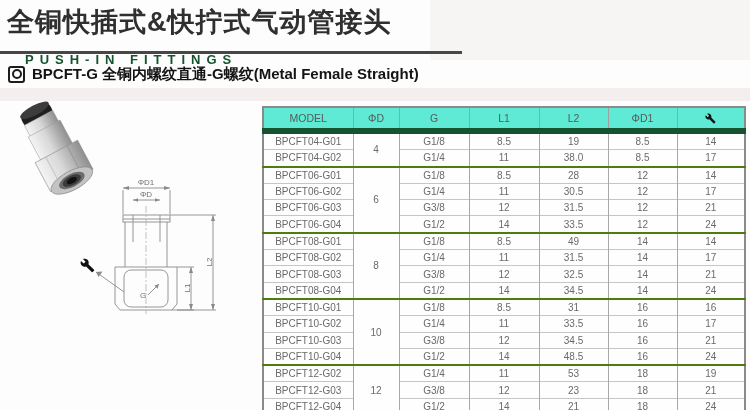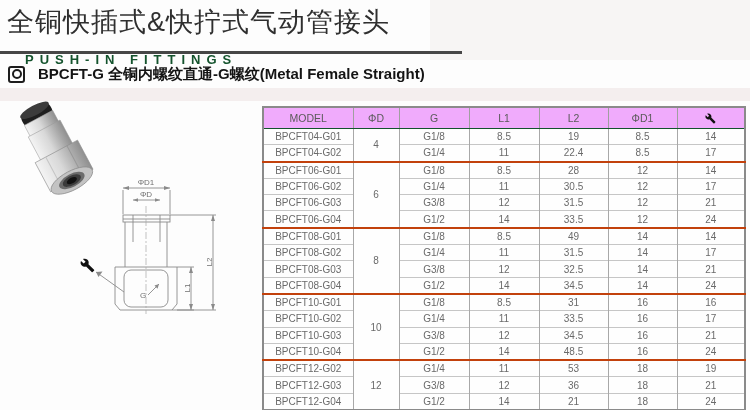--- a/index.html
+++ b/index.html
@@ -6,58 +6,58 @@
   body{
     width:750px;height:410px;position:relative;overflow:hidden;
     background:#fdfdfd;
     font-family:"Liberation Sans","DejaVu Sans",sans-serif;
   }
   .scan-band{position:absolute;left:0;top:88px;width:750px;height:13px;background:#f4eeee;}
   .scan-band2{position:absolute;left:430px;top:0;width:320px;height:60px;background:#f7f5f4;}
 
   .page-title{
     position:absolute;left:7px;top:4px;margin:0;
-    font-size:27px;font-weight:normal;color:#2f2f2f;letter-spacing:1px;white-space:nowrap;
+    font-size:27px;font-weight:bold;color:#2f2f2f;letter-spacing:1px;white-space:nowrap;
   }
   .page-subtitle{
     position:absolute;left:9px;top:36px;margin:16px;
     font-size:13px;font-weight:bold;color:#14532d;letter-spacing:6px;white-space:nowrap;
   }
   .title-rule{position:absolute;left:0;top:51px;width:462px;height:3px;background:#474747;}
 
-  .section-head{position:absolute;left:8px;top:63px;height:22px;display:flex;align-items:center;gap:13px;}
+  .section-head{position:absolute;left:8px;top:63px;height:22px;display:flex;align-items:center;gap:7px;}
   .bullet{
     width:13px;height:13px;border:2px solid #1d1d1d;border-radius:3px;background:#fff;
     display:flex;align-items:center;justify-content:center;flex:0 0 auto;
   }
   .bullet .ring{width:6px;height:6px;border:2px solid #1d1d1d;border-radius:50%;}
   .section-title{font-size:15px;font-weight:bold;color:#141414;white-space:nowrap;}
 
   .photo{position:absolute;left:4px;top:97px;}
   .drawing{position:absolute;left:72px;top:176px;}
   .drawing text{font-size:8px;fill:#707070;font-family:"Liberation Sans",sans-serif;}
 
   table.spec{
     position:absolute;left:262px;top:106px;width:482px;
     border-collapse:collapse;table-layout:fixed;
     font-size:10px;color:#6a6a6a;
     border:2px solid #8a8a8a;
   }
   table.spec th{
-    background:#f0abfc;color:#5a5a5a;font-weight:normal;font-size:10.5px;
+    background:#5eead4;color:#5a5a5a;font-weight:normal;font-size:10.5px;
     height:20px;padding:0;text-align:center;
-    border-left:1px solid #9f9f9f;border-bottom:1px solid #14532d;
+    border-left:1px solid #9f9f9f;border-bottom:6px solid #14532d;
   }
   table.spec td{
     height:15.3px;padding:0;text-align:center;line-height:15px;
     border-left:1px solid #a8a8a8;border-top:1px solid #c6c6c6;
     background:#fefefe;
   }
   table.spec th:first-child,table.spec td:first-child{border-left:none;}
-  table.spec tr.group-start td{border-top:2px solid #c2410c;}
+  table.spec tr.group-start td{border-top:2px solid #4d7c0f;}
   .col-model{width:90px;}.col-phid{width:46px;}.col-g{width:70px;}
   .col-l1{width:70px;}.col-l2{width:69px;}.col-phid1{width:69px;}.col-w{width:68px;}
   .wrench-svg{vertical-align:middle;}
 </style>
 </head>
 <body>
 
 <div class="scan-band2"></div>
 <div class="scan-band"></div>
 
@@ -184,21 +184,21 @@
         <td>G1/8</td>
         <td>8.5</td>
         <td>19</td>
         <td>8.5</td>
         <td>14</td>
       </tr>
       <tr>
         <td>BPCFT04-G02</td>
         <td>G1/4</td>
         <td>11</td>
-        <td>22.4</td>
+        <td>38.0</td>
         <td>8.5</td>
         <td>17</td>
       </tr>
       <tr class="group-start">
         <td>BPCFT06-G01</td>
         <td rowspan="4">6</td>
         <td>G1/8</td>
         <td>8.5</td>
         <td>28</td>
         <td>12</td>
@@ -300,21 +300,21 @@
         <td>G1/4</td>
         <td>11</td>
         <td>53</td>
         <td>18</td>
         <td>19</td>
       </tr>
       <tr>
         <td>BPCFT12-G03</td>
         <td>G3/8</td>
         <td>12</td>
-        <td>36</td>
+        <td>23</td>
         <td>18</td>
         <td>21</td>
       </tr>
       <tr>
         <td>BPCFT12-G04</td>
         <td>G1/2</td>
         <td>14</td>
         <td>21</td>
         <td>18</td>
         <td>24</td>

